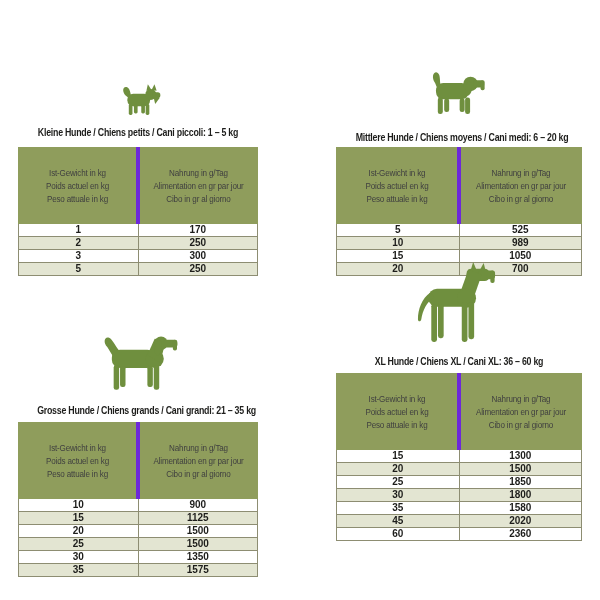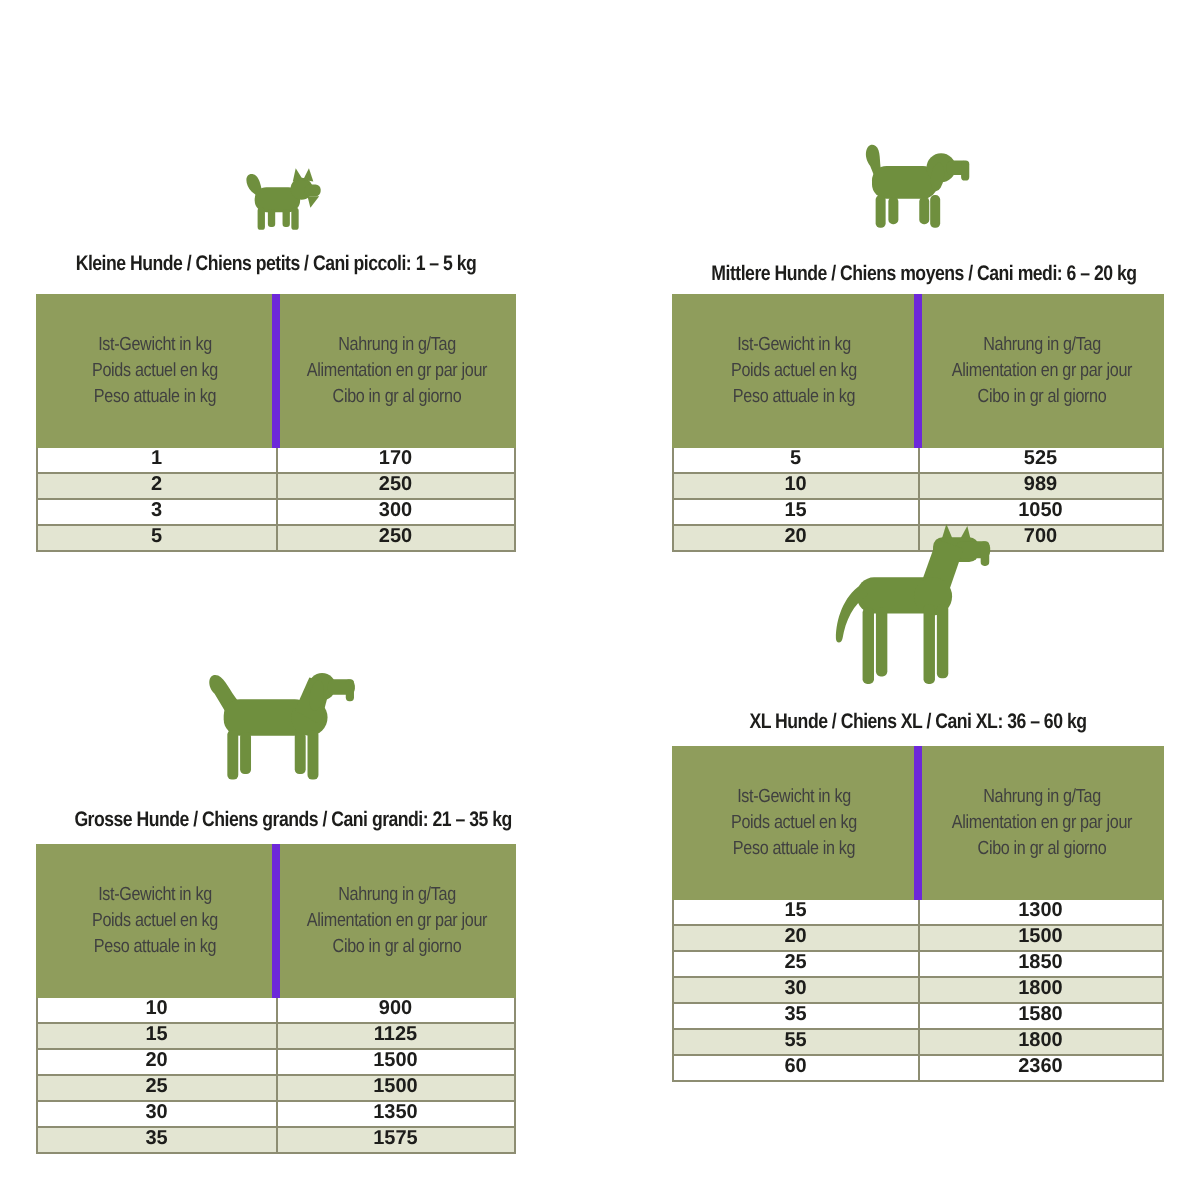--- a/index.html
+++ b/index.html
@@ -273,21 +273,21 @@
       </tr>
       <tr>
         <td>30</td>
         <td>1800</td>
       </tr>
       <tr>
         <td>35</td>
         <td>1580</td>
       </tr>
       <tr>
-        <td>55</td>
-        <td>1800</td>
+        <td>45</td>
+        <td>2020</td>
       </tr>
       <tr>
         <td>60</td>
         <td>2360</td>
       </tr>
     </tbody>
 </table>
 
 </body></html>

